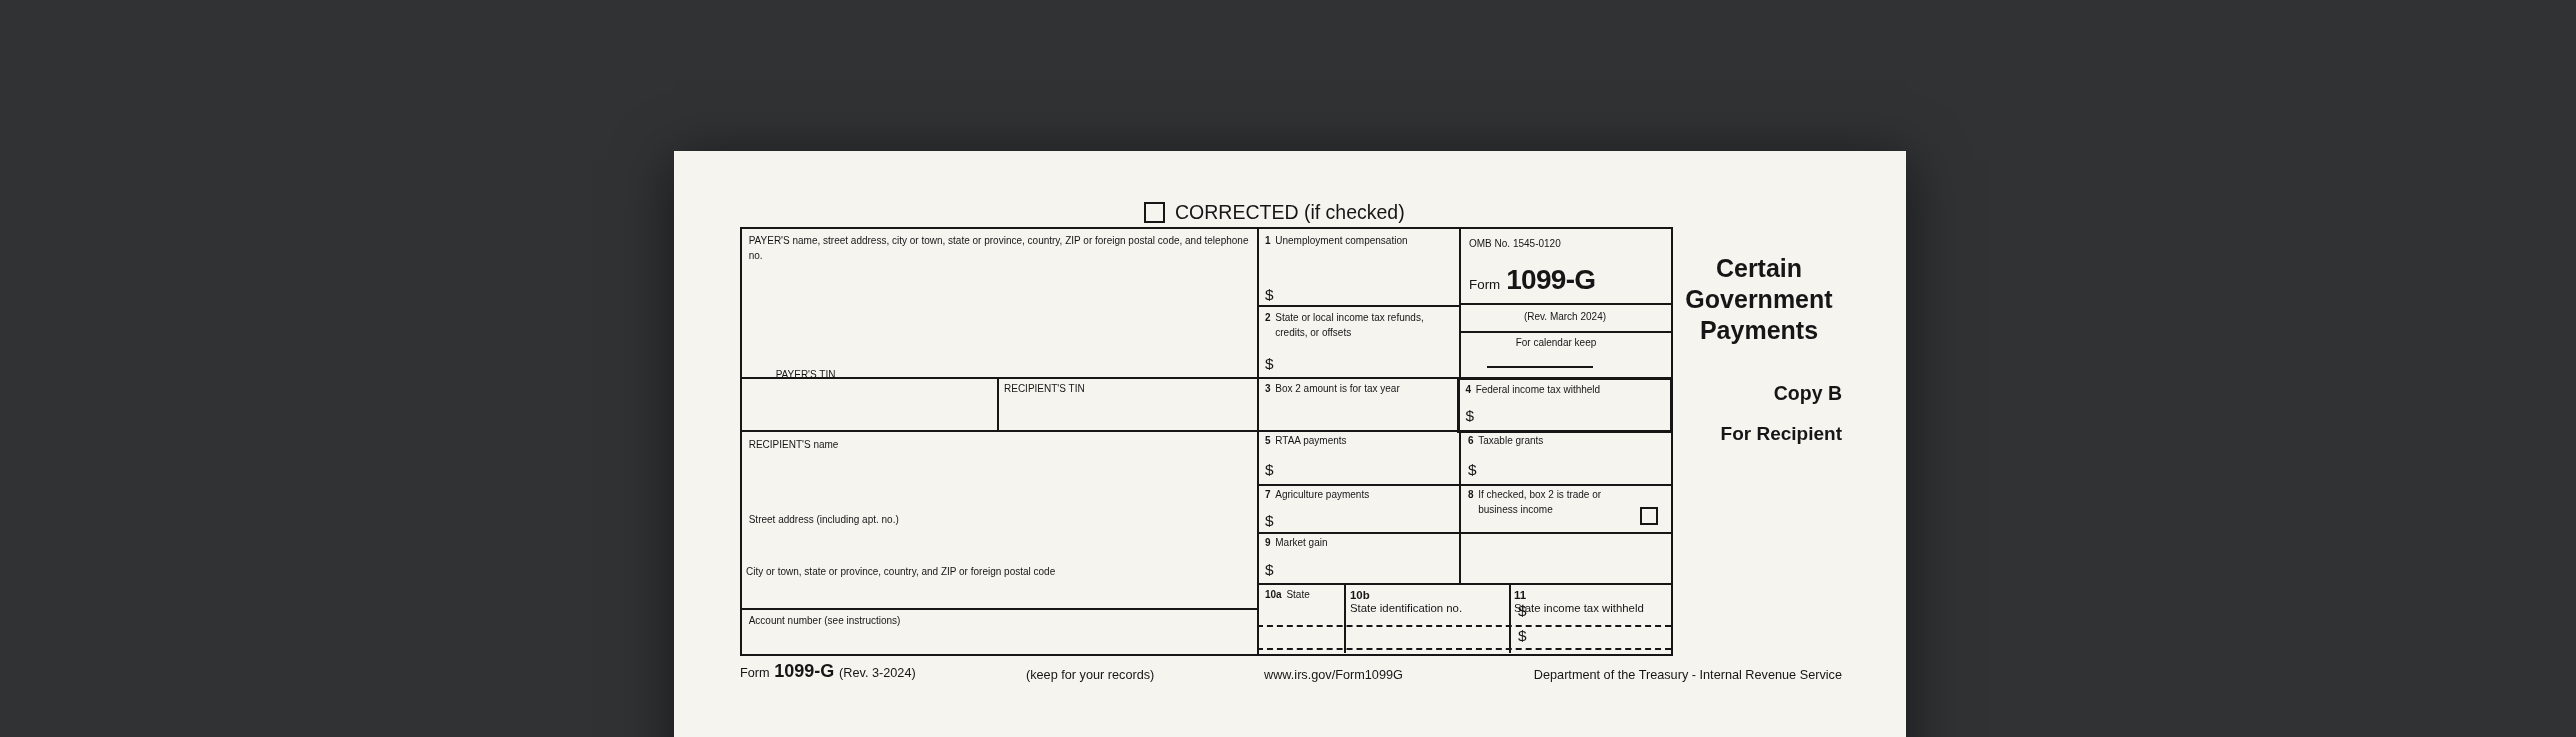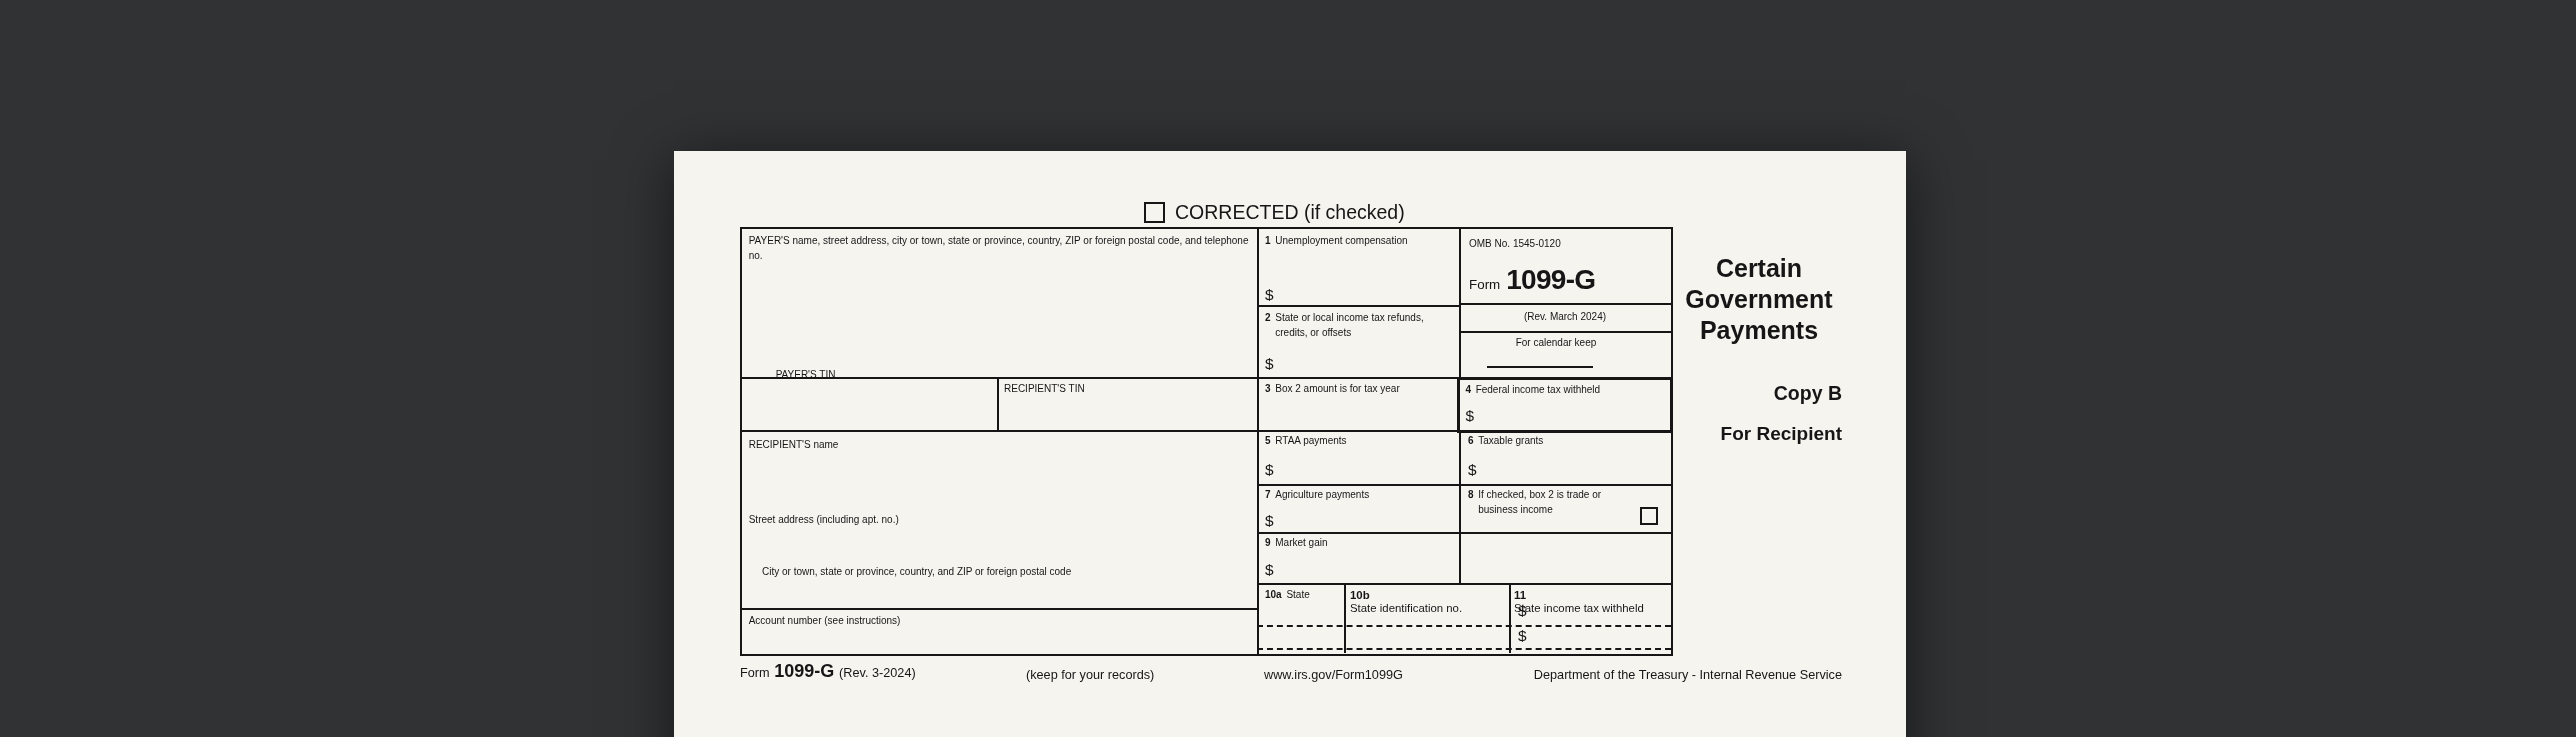--- a/index.html
+++ b/index.html
@@ -64,21 +64,21 @@
     <div class="hl" style="left:515px; top:354px; width:414px;"></div>
     <div class="hl" style="left:0; top:379px; width:515px;"></div>
     <div class="dash" style="left:515px; top:396px; width:414px;"></div>
     <div class="dash" style="left:515px; top:419px; width:414px;"></div>
 
     <div class="abs lbl" style="left:6.7px; top:5.4px; width:500px;">PAYER'S name, street address, city or town, state or province, country, ZIP or foreign postal code, and telephone no.</div>
     <div class="abs lbl" style="left:6.7px; top:139px;padding-left:27px;">PAYER'S TIN</div>
     <div class="abs lbl" style="left:262px; top:153px;">RECIPIENT'S TIN</div>
     <div class="abs lbl" style="left:6.7px; top:209px;">RECIPIENT'S name</div>
     <div class="abs lbl" style="left:6.7px; top:284px;">Street address (including apt. no.)</div>
-    <div class="abs lbl" style="left:20px; top:336px;">City or town, state or province, country, and ZIP or foreign postal code</div>
+    <div class="abs lbl" style="left:4px; top:336px;">City or town, state or province, country, and ZIP or foreign postal code</div>
     <div class="abs lbl" style="left:6.7px; top:385px;">Account number (see instructions)</div>
 
     <div class="abs lbl flexlbl" style="left:523px; top:5.4px; width:191px;">
       <span class="num">1</span>
       <span>Unemployment compensation</span>
     </div>
     <div class="abs dollar" style="left:523px; top:58px;">$</div>
 
     <div class="abs lbl flexlbl" style="left:523px; top:82px; width:193px;">
       <span class="num">2</span>

